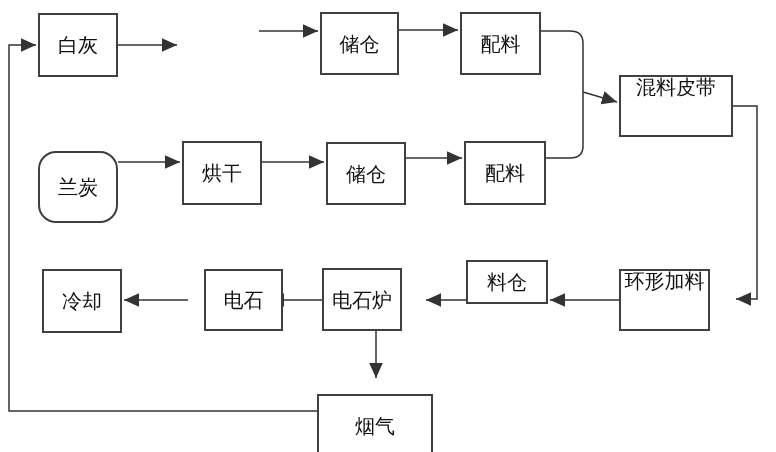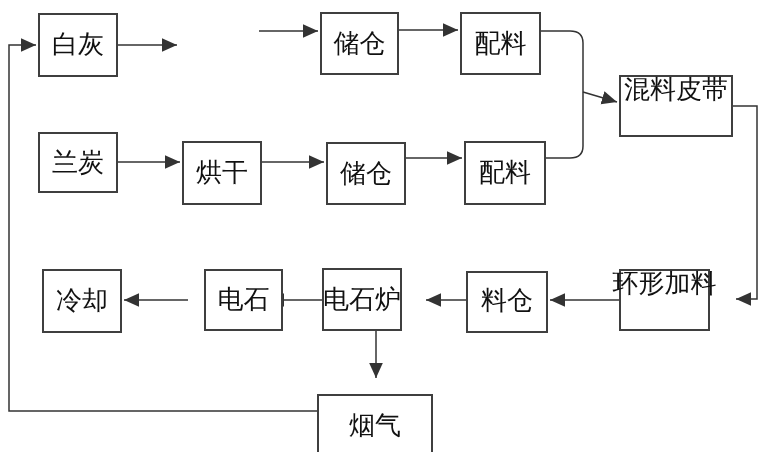--- a/index.html
+++ b/index.html
@@ -23,21 +23,21 @@
     height: 452px;
   }
   .box {
     position: absolute;
     box-sizing: border-box;
     border: 2px solid #3f3f3f;
     background: #ffffff;
     display: flex;
     align-items: center;
     justify-content: center;
-    font-size: 26px;
+    font-size: 20px;
     color: #111111;
     line-height: 1;
     white-space: nowrap;
   }
   .box.top-text {
     align-items: flex-start;
   }
 </style>
 </head>
 <body>
@@ -73,28 +73,28 @@
       <path d="M188,300 H124" marker-end="url(#arrow)"></path>
 
       <path d="M376,331 V378" marker-end="url(#arrow)"></path>
     </g>
   </svg>
 
   <div class="box" style="left:38px;  top:13px;  width:80px;  height:64px;">白灰</div>
   <div class="box" style="left:320px; top:12px;  width:79px;  height:63px;">储仓</div>
   <div class="box" style="left:460px; top:12px;  width:81px;  height:63px;">配料</div>
 
-  <div class="box" style="left:38px;  top:132px; width:80px;  height:61px;">兰炭</div>
+  <div class="box" style="left:38px;  top:151px; width:80px;  height:72px;border-radius:18px;">兰炭</div>
   <div class="box" style="left:182px; top:141px; width:80px;  height:64px;text-align:center;">烘干</div>
   <div class="box" style="left:326px; top:142px; width:80px;  height:63px;">储仓</div>
   <div class="box" style="left:464px; top:141px; width:82px;  height:64px;">配料</div>
 
   <div class="box top-text" style="left:619px; top:75px;  width:114px; height:62px;">混料皮带</div>
   <div class="box top-text" style="left:619px; top:269px; width:91px; height:62px;">环形加料</div>
 
-  <div class="box" style="left:466px; top:271px; width:82px;  height:62px;font-family:Liberation Mono, monospace;">料仓</div>
+  <div class="box" style="left:466px; top:260px; width:82px;  height:44px;">料仓</div>
   <div class="box" style="left:322px; top:268px; width:80px; height:63px;">电石炉</div>
   <div class="box" style="left:204px; top:269px; width:79px;  height:62px;text-align:center;">电石</div>
   <div class="box" style="left:42px;  top:269px; width:80px;  height:64px;">冷却</div>
 
   <div class="box" style="left:317px; top:394px; width:116px; height:63px;">烟气</div>
 
 </div>
 
 </body></html>

